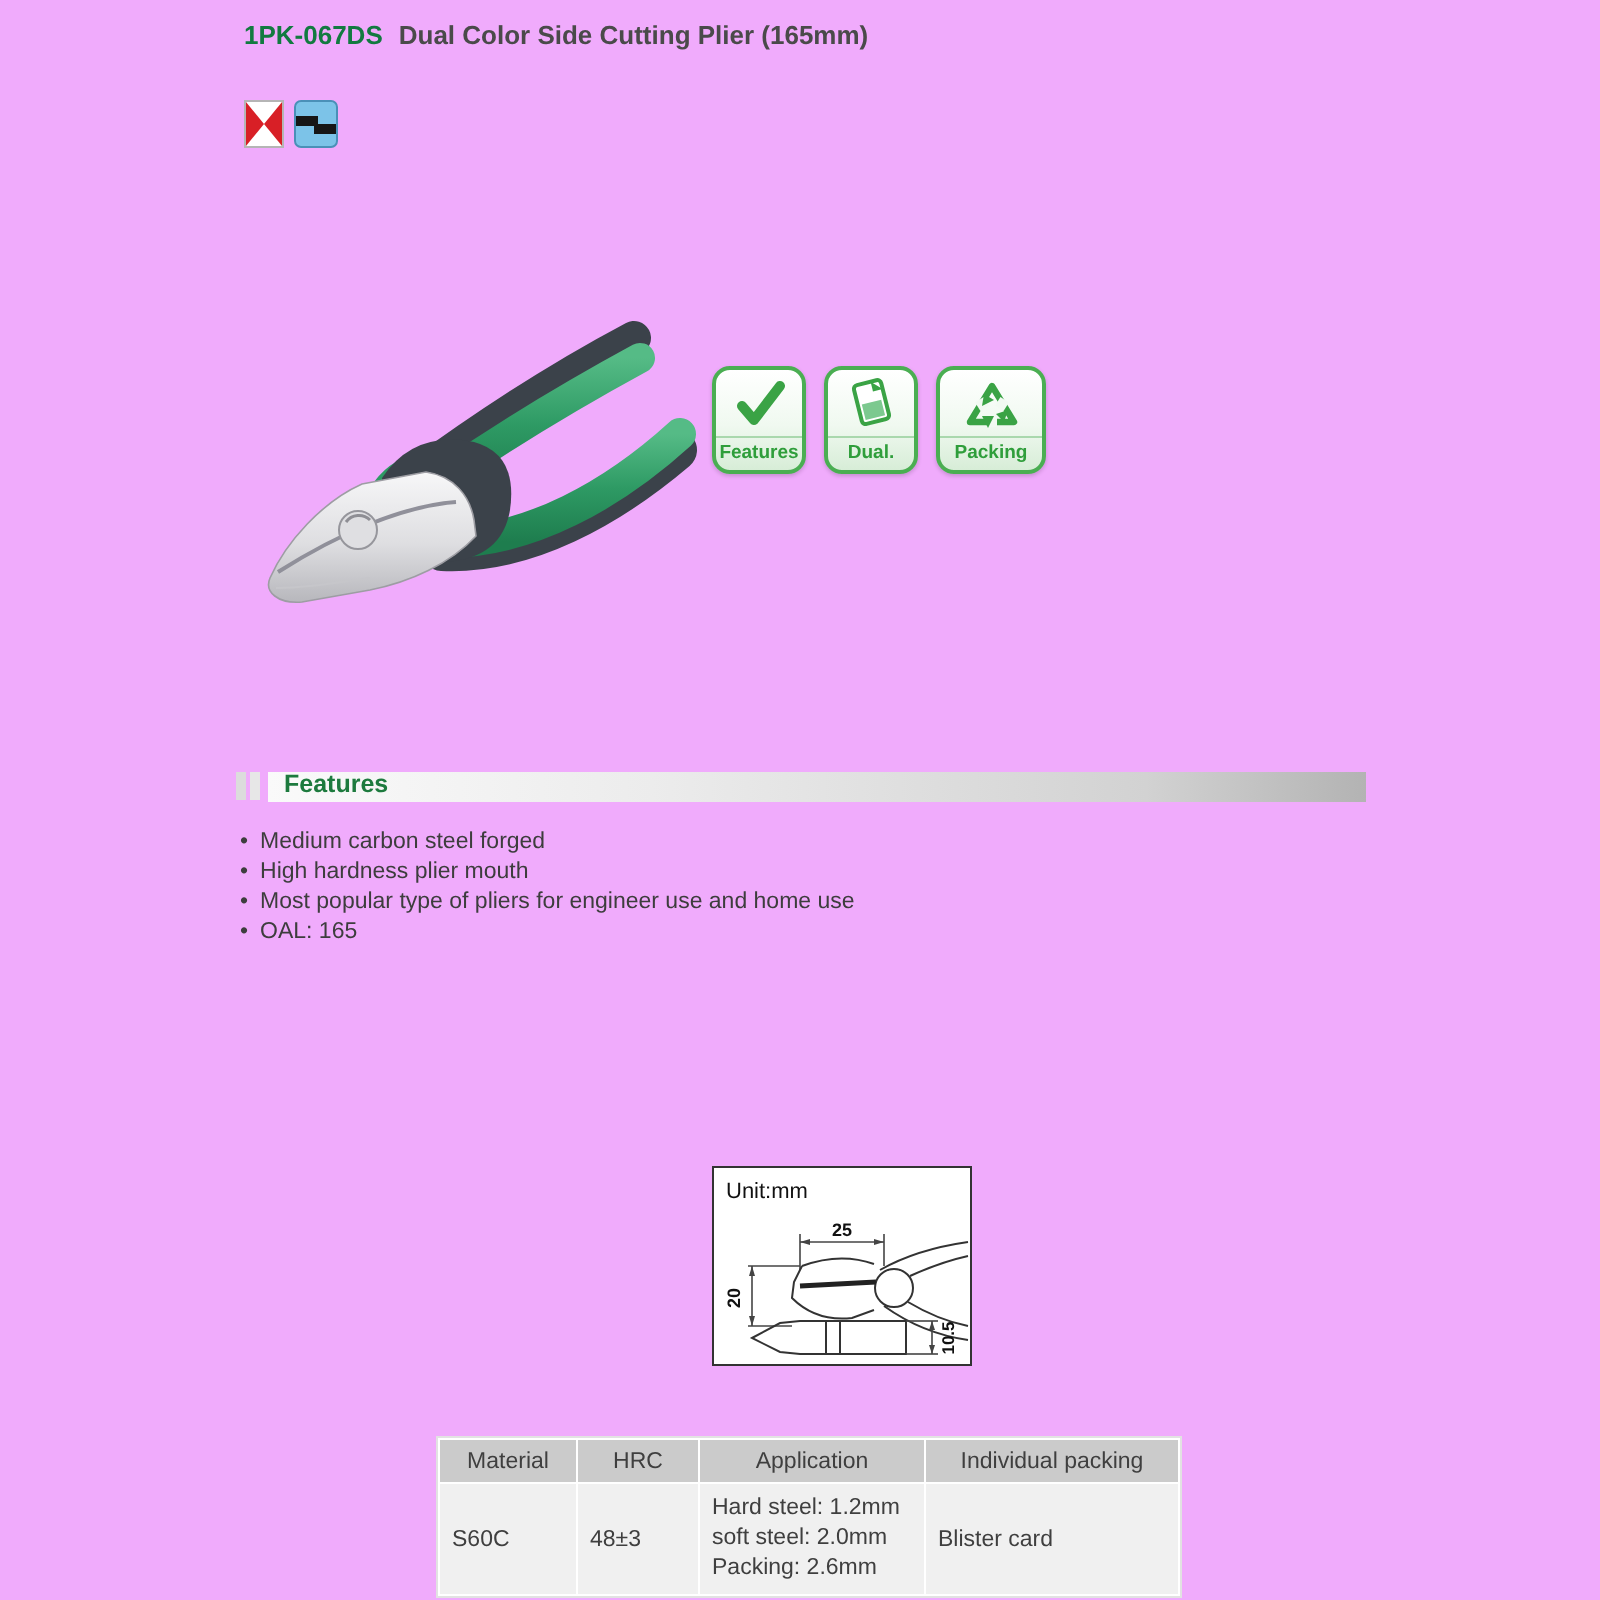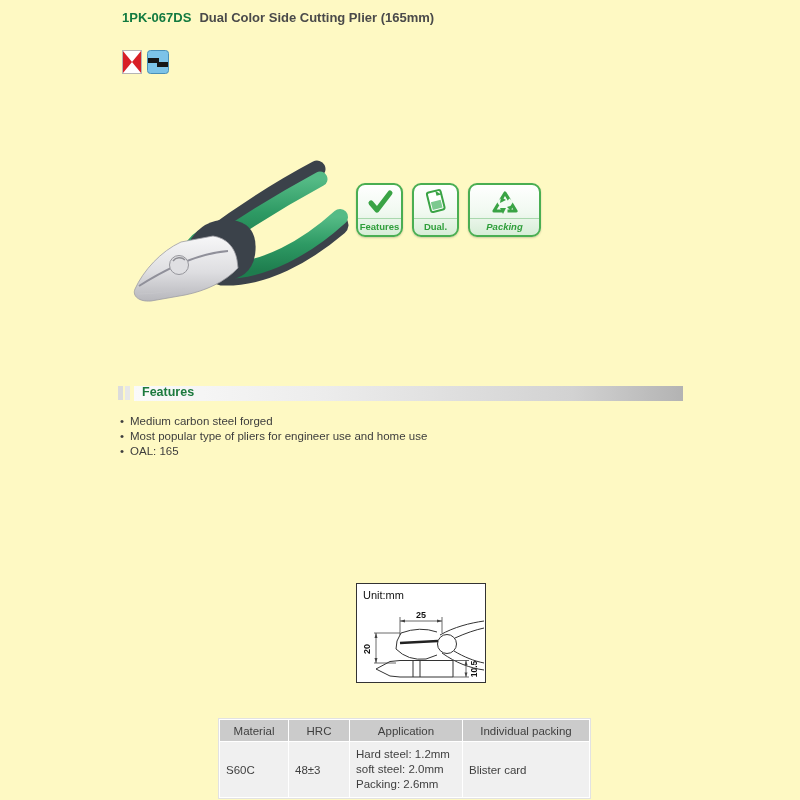--- a/index.html
+++ b/index.html
@@ -1,16 +1,16 @@
 <!DOCTYPE html>
 <html><head>
 <meta charset="utf-8">
 <style>
   html,body{margin:0;padding:0;background:#fff;}
-  #page{position:relative;width:800px;height:800px;background:#fef9c3;overflow:hidden;
+  #page{position:relative;width:800px;height:800px;background:#f0abfc;overflow:hidden;
         font-family:"Liberation Sans","DejaVu Sans",sans-serif;color:#4a4a4a;}
   .abs{position:absolute;}
 
   
   .title-row{left:122px;top:10px;font-size:13px;font-weight:bold;white-space:nowrap;}
   .code{color:#127a40;margin-right:8px;}
   .pname{color:#4a4a4a;}
 
   
   .attr-icons{left:122px;top:50px;display:flex;gap:5px;align-items:flex-start;}
@@ -120,21 +120,21 @@
         <svg width="28" height="28" viewBox="0 0 28 28">
           <g transform="rotate(-14 14 14)">
             <rect x="7" y="3" width="14" height="20" rx="2" fill="#ffffff" stroke="#3aa345" stroke-width="2"></rect>
             <rect x="9" y="13" width="10" height="8" fill="#7cc98f"></rect>
             <polygon points="16,3 21,8 16,8" fill="#3aa345"></polygon>
           </g>
         </svg>
       </span>
       <span class="blabel">Dual.</span>
     </div>
-    <div class="badge" style="width:73px;font-style:italic;">
+    <div class="badge" style="width:55px;">
       <span class="bicon">
         <svg width="28" height="26" viewBox="0 0 28 26">
           <polygon points="14,4 25,22 3,22" fill="none" stroke="#3aa345" stroke-width="3.2" stroke-linejoin="round"></polygon>
           <rect x="6.5" y="10.5" width="5" height="5" fill="#f2faf2" transform="rotate(58 9 13)"></rect>
           <rect x="16.5" y="10.5" width="5" height="5" fill="#f2faf2" transform="rotate(-58 19 13)"></rect>
           <rect x="11.5" y="19.5" width="5" height="5" fill="#f2faf2"></rect>
           <polygon points="10,8 15,11 9,14" fill="#3aa345"></polygon>
           <polygon points="22,16 20,22 16,18" fill="#3aa345"></polygon>
           <polygon points="9,19 15,19 12,25" fill="#3aa345"></polygon>
         </svg>
@@ -147,20 +147,21 @@
     <span class="ticks">
         <span class="tick"></span>
         <span class="tick"></span>
       </span>
     <span class="band"></span>
     <span class="sh-text">Features</span>
   </div>
 
   <div class="abs feat-list">
     <div class="feat-item"><span>Medium carbon steel forged</span></div>
+    <div class="feat-item"><span>High hardness plier mouth</span></div>
     <div class="feat-item"><span>Most popular type of pliers for engineer use and home use</span></div>
     <div class="feat-item"><span>OAL: 165</span></div>
   </div>
 
 
   <div class="abs diagram">
     <svg width="130" height="100" viewBox="0 0 130 100" font-family="Liberation Sans, DejaVu Sans, sans-serif">
       <rect x="0.5" y="0.5" width="129" height="99" fill="#ffffff" stroke="#333333"></rect>
       <text x="7" y="16" font-size="11" fill="#111111">Unit:mm</text>
 

